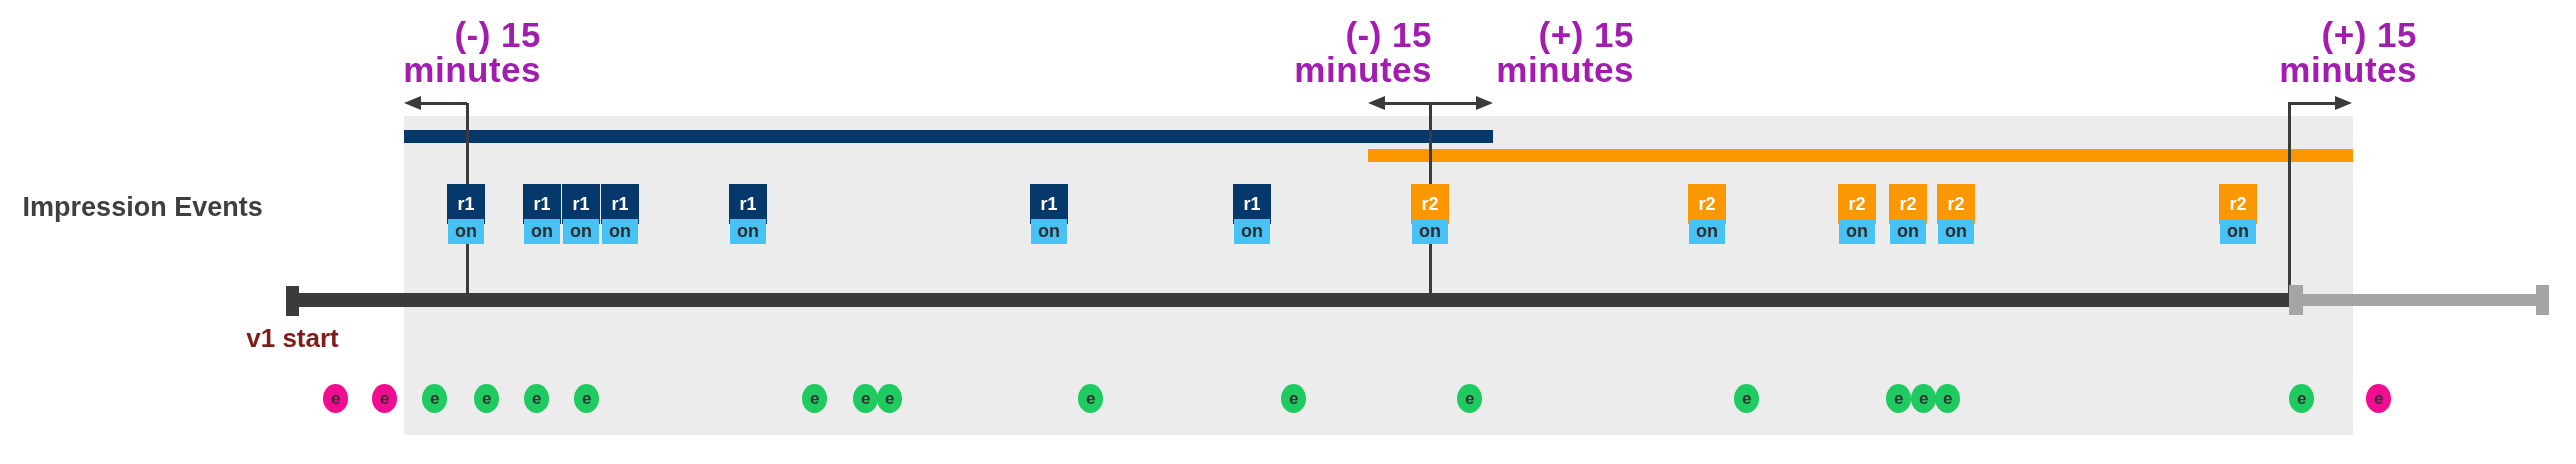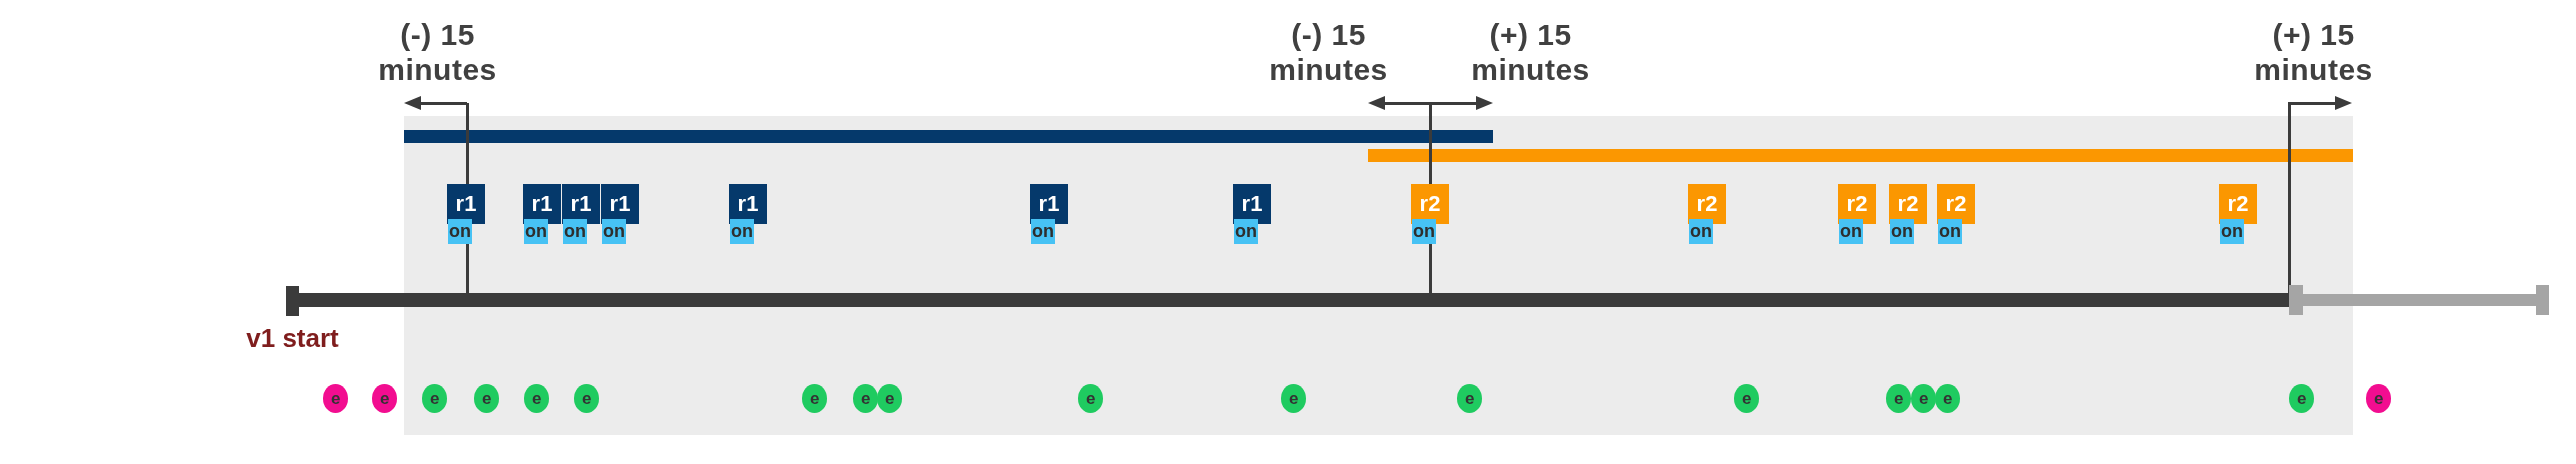--- a/index.html
+++ b/index.html
@@ -1,47 +1,48 @@
 <!DOCTYPE html>
 <html style="font-size:15px"><head>
 <meta charset="utf-8">
 <style>
   html,body{margin:0;padding:0;background:#ffffff;}
   #stage{position:relative;width:2576px;height:464px;background:#ffffff;overflow:hidden;
          font-family:"Liberation Sans",sans-serif;}
   .abs{position:absolute;}
   .panel{background:#ECECEC;}
   .bar{height:13px;}
-  .ann-label{width:207px;margin-left:-103px;text-align:center;font-size:30px;line-height:35px;
-             font-weight:700;color:#404040;letter-spacing:0.5px;}
+  .ann-label{width:207px;margin-left:-103px;text-align:right;font-size:35px;line-height:35px;
+             font-weight:700;color:#a21caf;letter-spacing:0.5px;}
   .row-label{font-size:27px;font-weight:700;color:#3F3F3F;white-space:nowrap;}
   .start-label{width:207px;margin-left:-103px;text-align:center;font-size:26px;font-weight:700;color:#7f1d1d;}
   .vline{width:2.8px;background:#3B3B3B;}
   .hline{height:2.8px;background:#3B3B3B;}
   .tri{width:0;height:0;border-top:7.5px solid transparent;border-bottom:7.5px solid transparent;}
   .tri-left{border-right:17px solid #3B3B3B;}
   .tri-right{border-left:17px solid #3B3B3B;}
   .rbox{width:38px;height:40px;margin-left:-19px;display:flex;align-items:center;justify-content:center;
-        color:#ffffff;font-size:22px;font-weight:700;z-index:3;text-align:center;}
-  .onbox{width:24px;height:25.4px;margin-left:-18px;display:flex;align-items:center;justify-content:center;
+        color:#ffffff;font-size:18px;font-weight:700;z-index:3;text-align:center;}
+  .onbox{width:36px;height:25.4px;margin-left:-18px;display:flex;align-items:center;justify-content:center;
          font-size:18px;font-weight:700;z-index:3;}
   .circle{width:25.4px;height:29px;margin-left:-13px;border-radius:50%;display:flex;align-items:center;
           justify-content:center;font-size:17px;font-weight:700;color:#333333;}
   .z1{z-index:1}.z2{z-index:2}.z3{z-index:3}
 </style>
 </head>
 <body>
 
 <div id="stage">
 
   <div class="abs panel z1" id="panel" style="left: 404px; top: 116px; width: 1949px; height: 319px; background: rgb(236, 236, 236);"></div>
 
   <div class="abs bar z1" id="bar-v1" style="left: 404px; top: 130px; width: 1089px; background: rgb(5, 57, 107);"></div>
   <div class="abs bar z1" id="bar-v2" style="left: 1368px; top: 149px; width: 985px; background: rgb(251, 151, 1);"></div>
 
+  <div class="abs row-label" id="label-impression" style="left:22.6px;top:192px;">Impression Events</div>
 
   <div class="abs" id="timeline-dark" style="left: 286px; top: 293px; width: 2003px; height: 14px; background: rgb(59, 59, 59); z-index: 2;"></div>
   <div class="abs" id="timeline-v1cap" style="left: 286px; top: 286px; width: 13px; height: 30px; background: rgb(59, 59, 59); z-index: 2;"></div>
   <div class="abs" id="timeline-gray" style="left: 2289px; top: 294px; width: 259px; height: 12.2px; background: rgb(165, 165, 165); z-index: 2;"></div>
   <div class="abs" id="timeline-v2cap" style="left: 2289px; top: 285px; width: 14px; height: 30px; background: rgb(165, 165, 165); z-index: 3;"></div>
   <div class="abs" id="timeline-endcap" style="left: 2536px; top: 285px; width: 13px; height: 30px; background: rgb(165, 165, 165); z-index: 2;"></div>
 
   <div class="abs start-label" id="label-v1start" style="top: 323px; left: 292px;">v1 start</div>
   <div class="abs start-label" id="label-v2start" style="top: 323px; left: 2296px;">v2 start</div>
 

